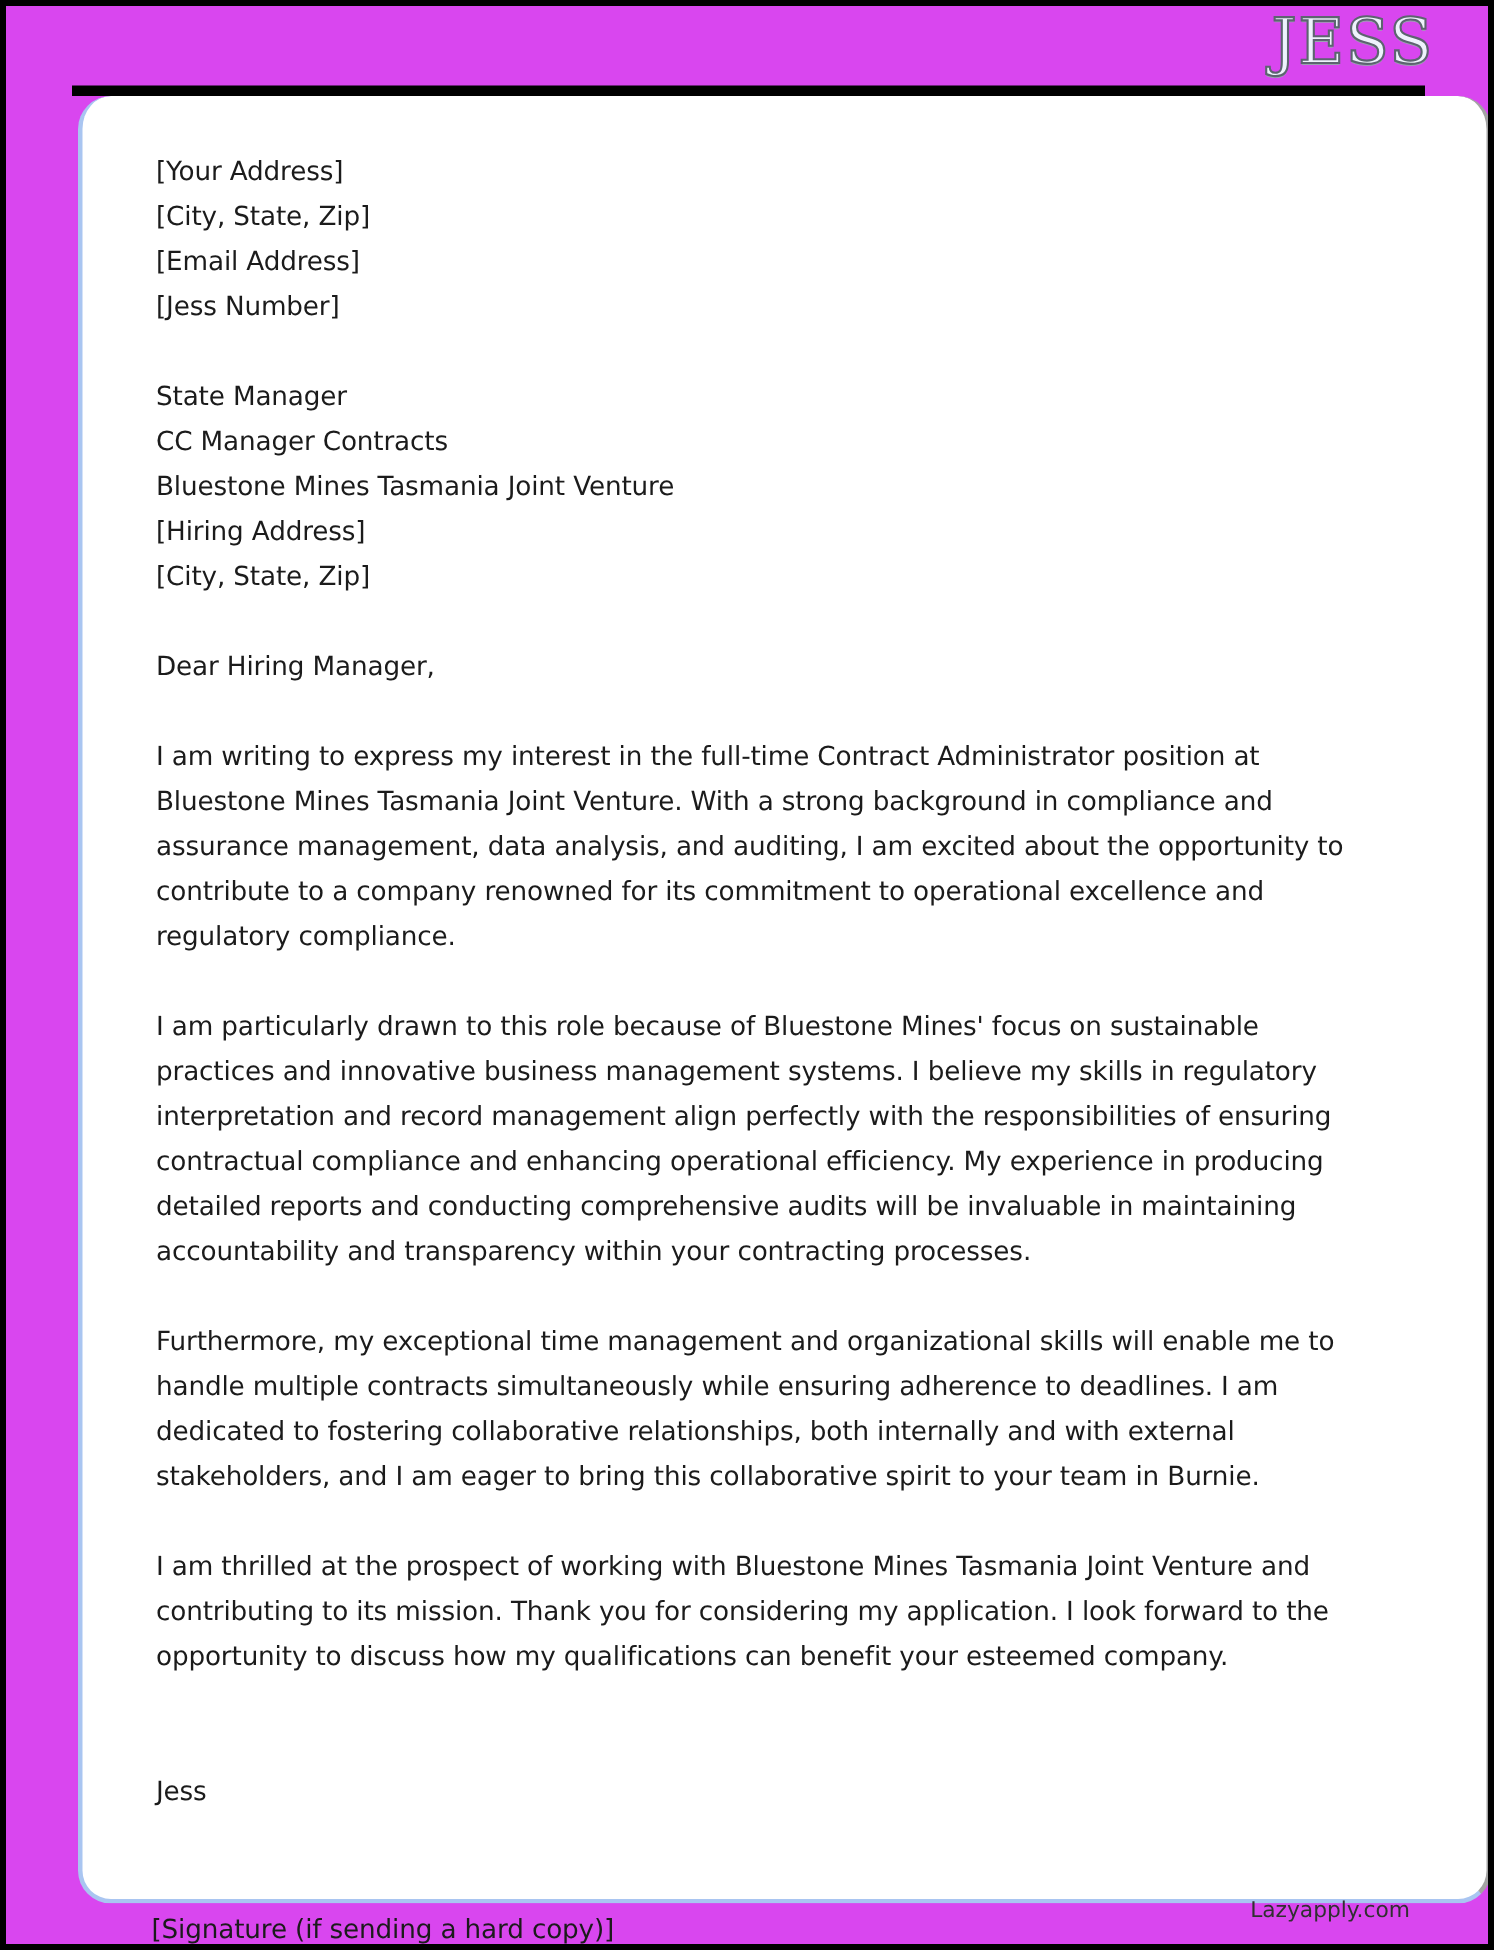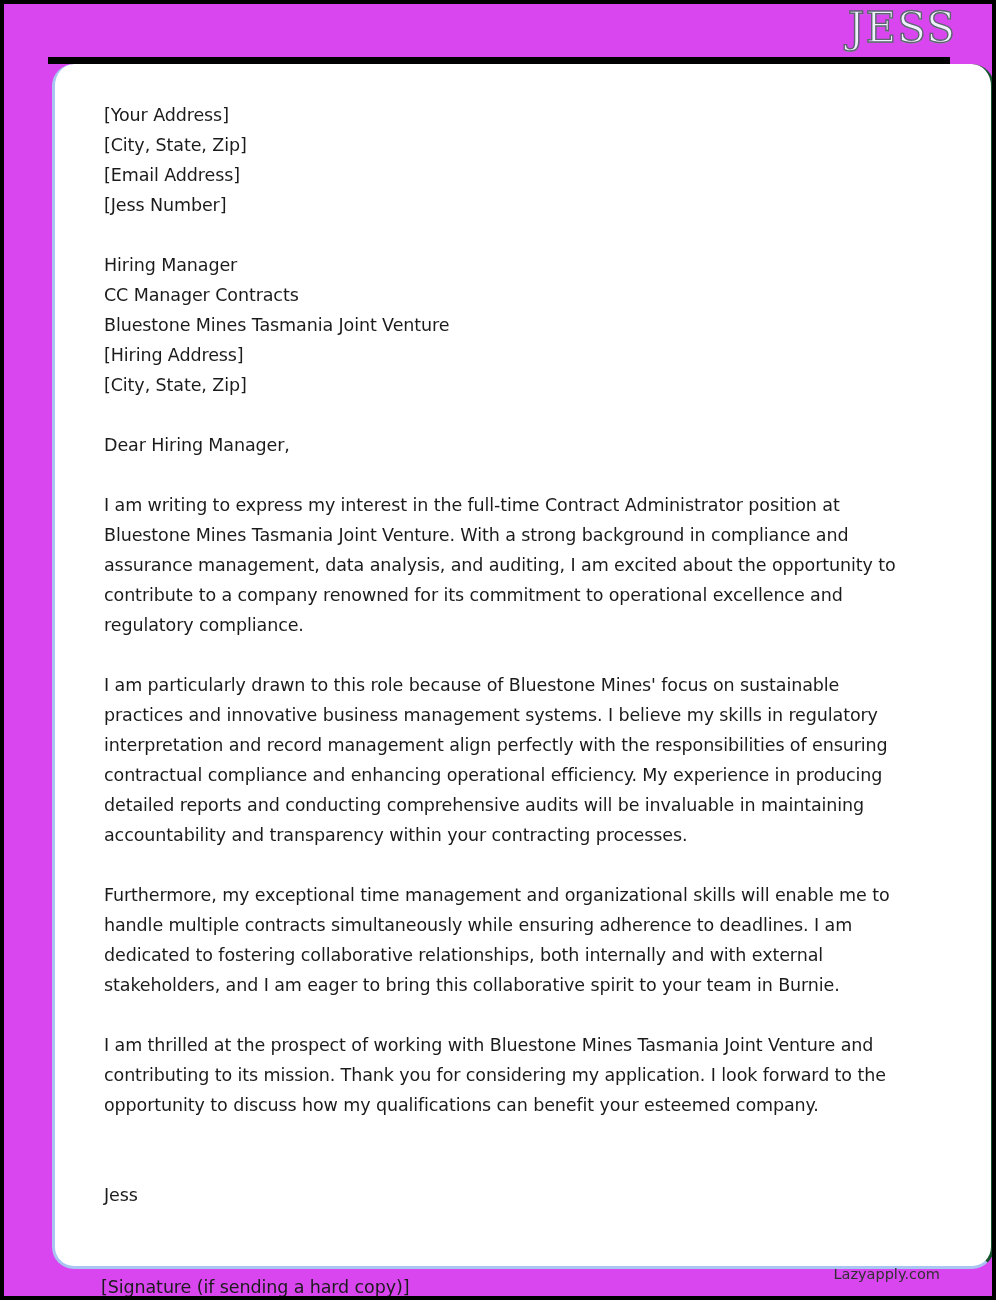--- a/index.html
+++ b/index.html
@@ -61,21 +61,21 @@
   
   .page {
     position: absolute;
     top: 60px;
     left: 48px;
     width: 942px;
     height: 1205px;
     box-sizing: border-box;
     background: #ffffff;
     border-left: 3px solid #a9c5f1;
-    border-right: 3px solid #14532d;
+    border-right: 3px solid #a3a3a3;
     border-bottom: 3px solid #a9c5f1;
     overflow: visible;
     border-radius: 22px;
   }
 
   .page-inner {
     position: relative;
     padding: 36px 42px 0 49px;
     height: 100%;
     box-sizing: border-box;
@@ -145,21 +145,21 @@
         <div class="block">
           <div class="line">[Your Address]</div>
           <div class="line">[City, State, Zip]</div>
           <div class="line">[Email Address]</div>
           <div class="line">[Jess Number]</div>
         </div>
 
         <div class="spacer"></div>
 
         <div class="block">
-          <div class="line">Hiring Manager</div>
+          <div class="line">State Manager</div>
           <div class="line">CC Manager Contracts</div>
           <div class="line">Bluestone Mines Tasmania Joint Venture</div>
           <div class="line">[Hiring Address]</div>
           <div class="line">[City, State, Zip]</div>
         </div>
 
         <div class="spacer"></div>
 
         <div class="line">Dear Hiring Manager,</div>
 

